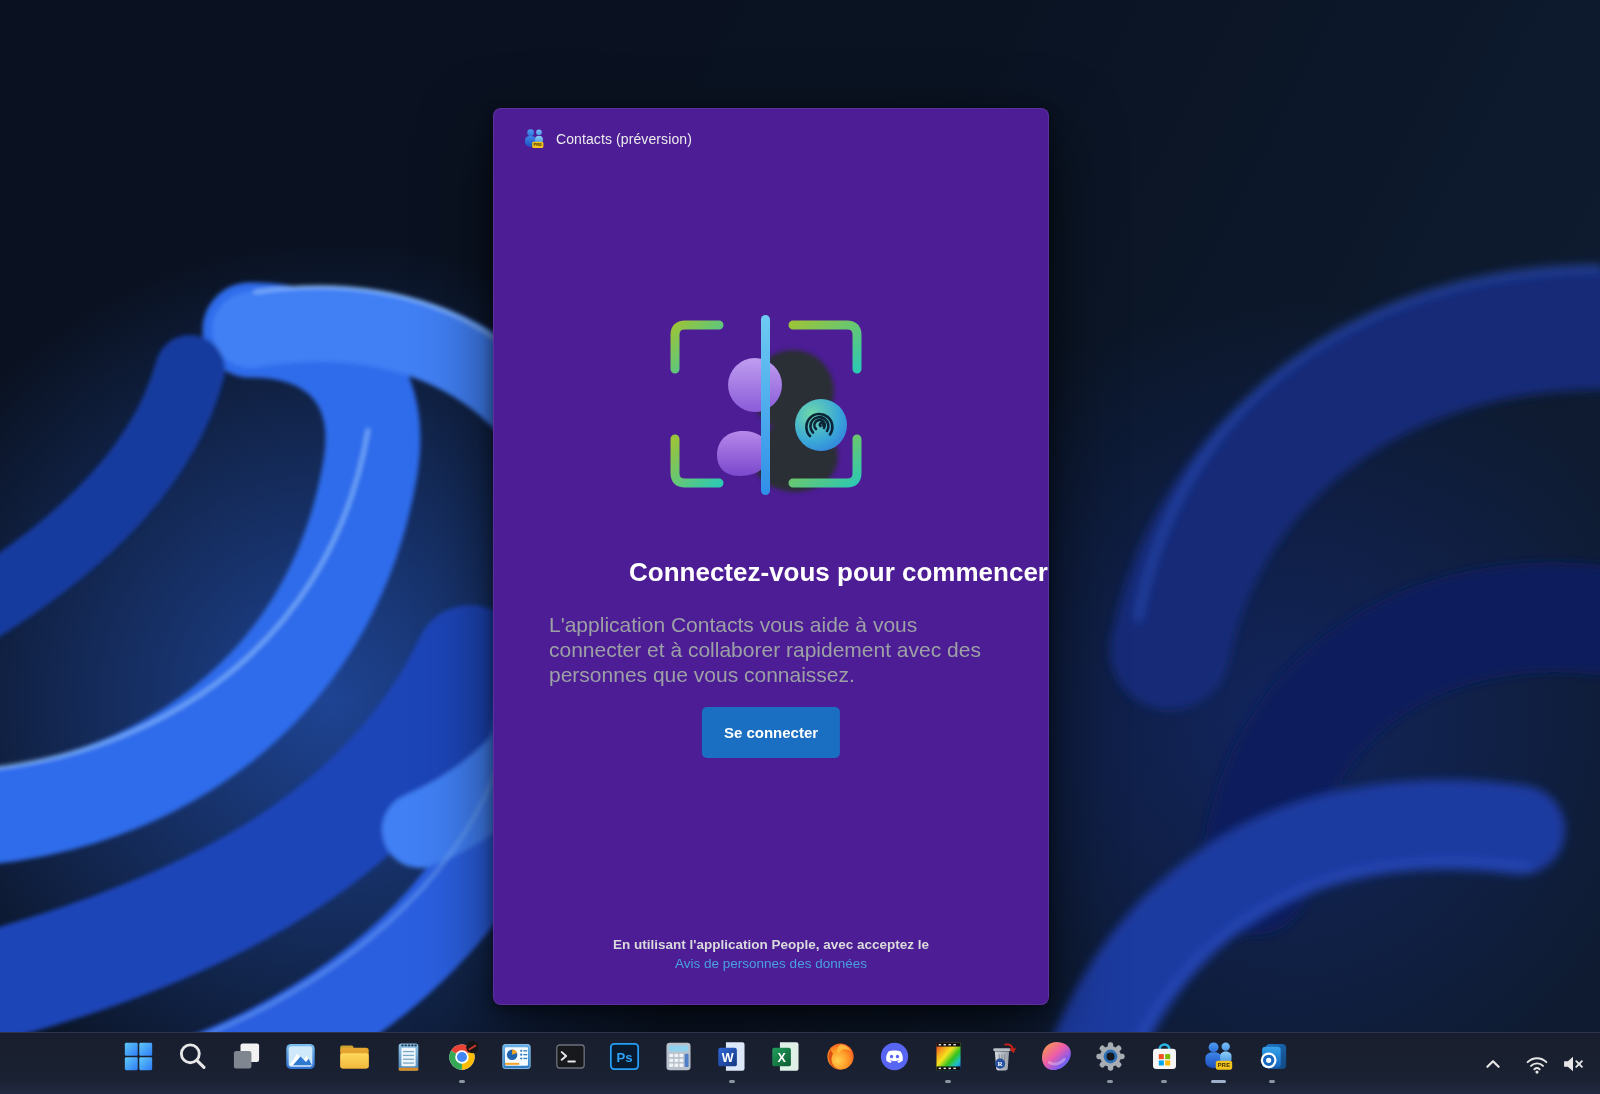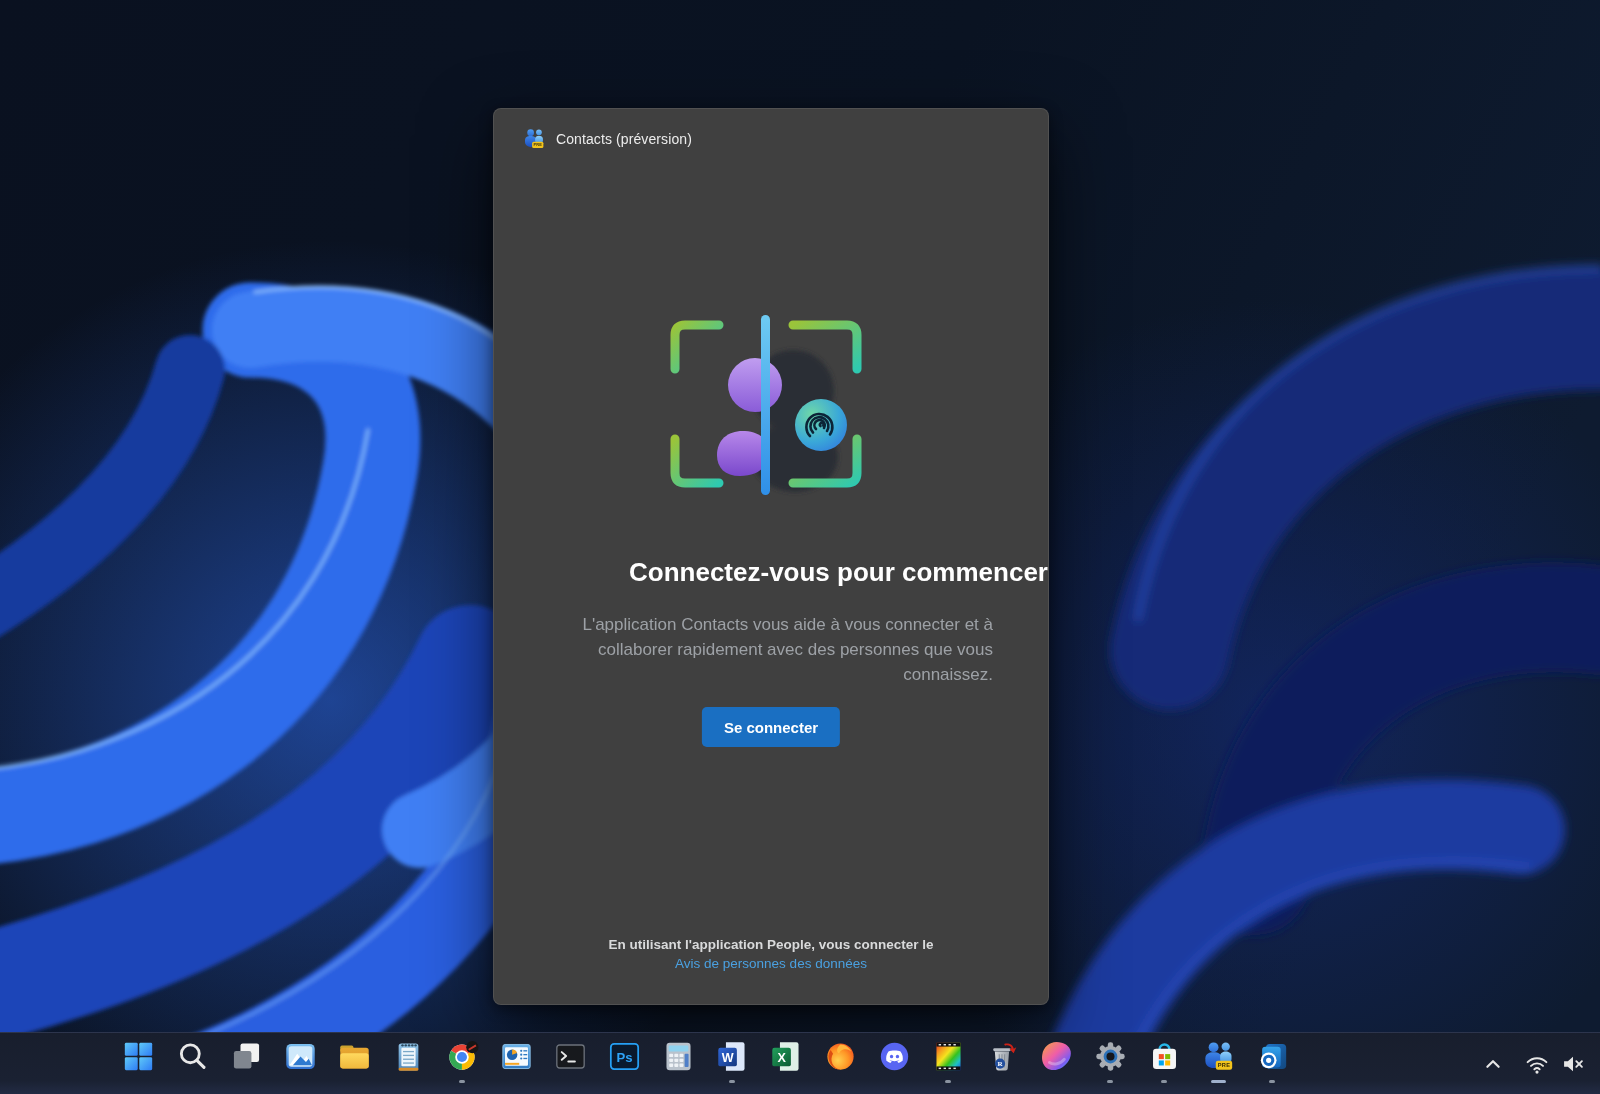--- a/index.html
+++ b/index.html
@@ -3,37 +3,37 @@
 <meta charset="utf-8">
 <style>
   html,body{margin:0;padding:0;background:#05070d;}
   *{box-sizing:border-box;}
   .desktop{position:relative;width:1600px;height:1094px;overflow:hidden;
     font-family:"Liberation Sans","DejaVu Sans",sans-serif;background:#0a1120;}
   .wallpaper{position:absolute;inset:0;}
 
   
   .app-window{position:absolute;left:493px;top:108px;width:556px;height:897px;
-    background:#404040;border-radius:8px;border:1px solid rgba(255,255,255,.09);
+    background:#4c1d95;border-radius:8px;border:1px solid rgba(255,255,255,.09);
     box-shadow:0 26px 70px rgba(0,0,0,.6), 0 4px 14px rgba(0,0,0,.45);}
   .titlebar{position:absolute;top:0;left:0;right:0;height:60px;display:flex;
     align-items:center;padding-left:28px;gap:10px;}
   .titlebar .app-ic{width:24px;height:24px;flex:0 0 auto;}
   .window-title{color:#ececec;font-size:14px;letter-spacing:.1px;}
   .hero{position:absolute;top:198px;left:50%;transform:translateX(-50%);
     width:224px;height:196px;}
   .signin-heading{position:absolute;top:448px;left:0;right:0;margin:0;
     text-align:right;color:#ffffff;font-size:26px;font-weight:700;}
   .signin-desc{position:absolute;top:503px;left:50%;transform:translateX(-50%);
-    width:444px;margin:0;text-align:right;color:#9da1a6;font-size:17px;
+    width:444px;margin:0;text-align:left;color:#9da1a6;font-size:21px;
     line-height:25px;}
   .signin-btn{position:absolute;top:598px;left:50%;transform:translateX(-50%);
     background:#1a6fc2;color:#fff;border:none;border-radius:5px;
     font-family:inherit;font-size:15px;font-weight:700;padding:8px 22px;
-    height:40px;cursor:pointer;}
+    height:51px;cursor:pointer;}
   .win-footer{position:absolute;bottom:30px;left:0;right:0;text-align:center;}
   .terms-line{color:#d9dadb;font-size:13.5px;font-weight:600;line-height:19px;}
   .privacy-link{color:#4aa0e0;font-size:13.5px;line-height:20px;
     text-decoration:none;display:inline-block;}
 
   
   .taskbar{position:absolute;left:0;right:0;bottom:0;height:62px;
     background:linear-gradient(180deg,#181e2d 0%,#1a2132 78%,#222b44 100%);
     border-top:1px solid rgba(255,255,255,.05);}
   .tb-icons{position:absolute;left:120px;top:3px;display:flex;gap:18px;}
@@ -436,21 +436,21 @@
         <path d="M157 122 a 5.2 5.2 0 1 1 8 -1"></path>
         <path d="M161.5 119 a 1.8 1.8 0 1 1 2.8 -.4"></path>
       </g>
     </svg>
 
     <h1 class="signin-heading">Connectez-vous pour commencer</h1>
     <p class="signin-desc">L'application Contacts vous aide à vous connecter et à collaborer rapidement avec des personnes que vous connaissez.</p>
     <button class="signin-btn">Se connecter</button>
 
     <div class="win-footer">
-      <div class="terms-line">En utilisant l'application People, vous connecter le</div>
+      <div class="terms-line">En utilisant l'application People, avec acceptez le</div>
       <a class="privacy-link" href="#">Avis de personnes des données</a>
     </div>
   </div>
 
   <div class="taskbar">
     <div class="tb-icons">
         <div class="tb-slot">
           <svg class="tb-ic" viewBox="0 0 32 32">
             <use href="#ic-start"></use>
           </svg>

